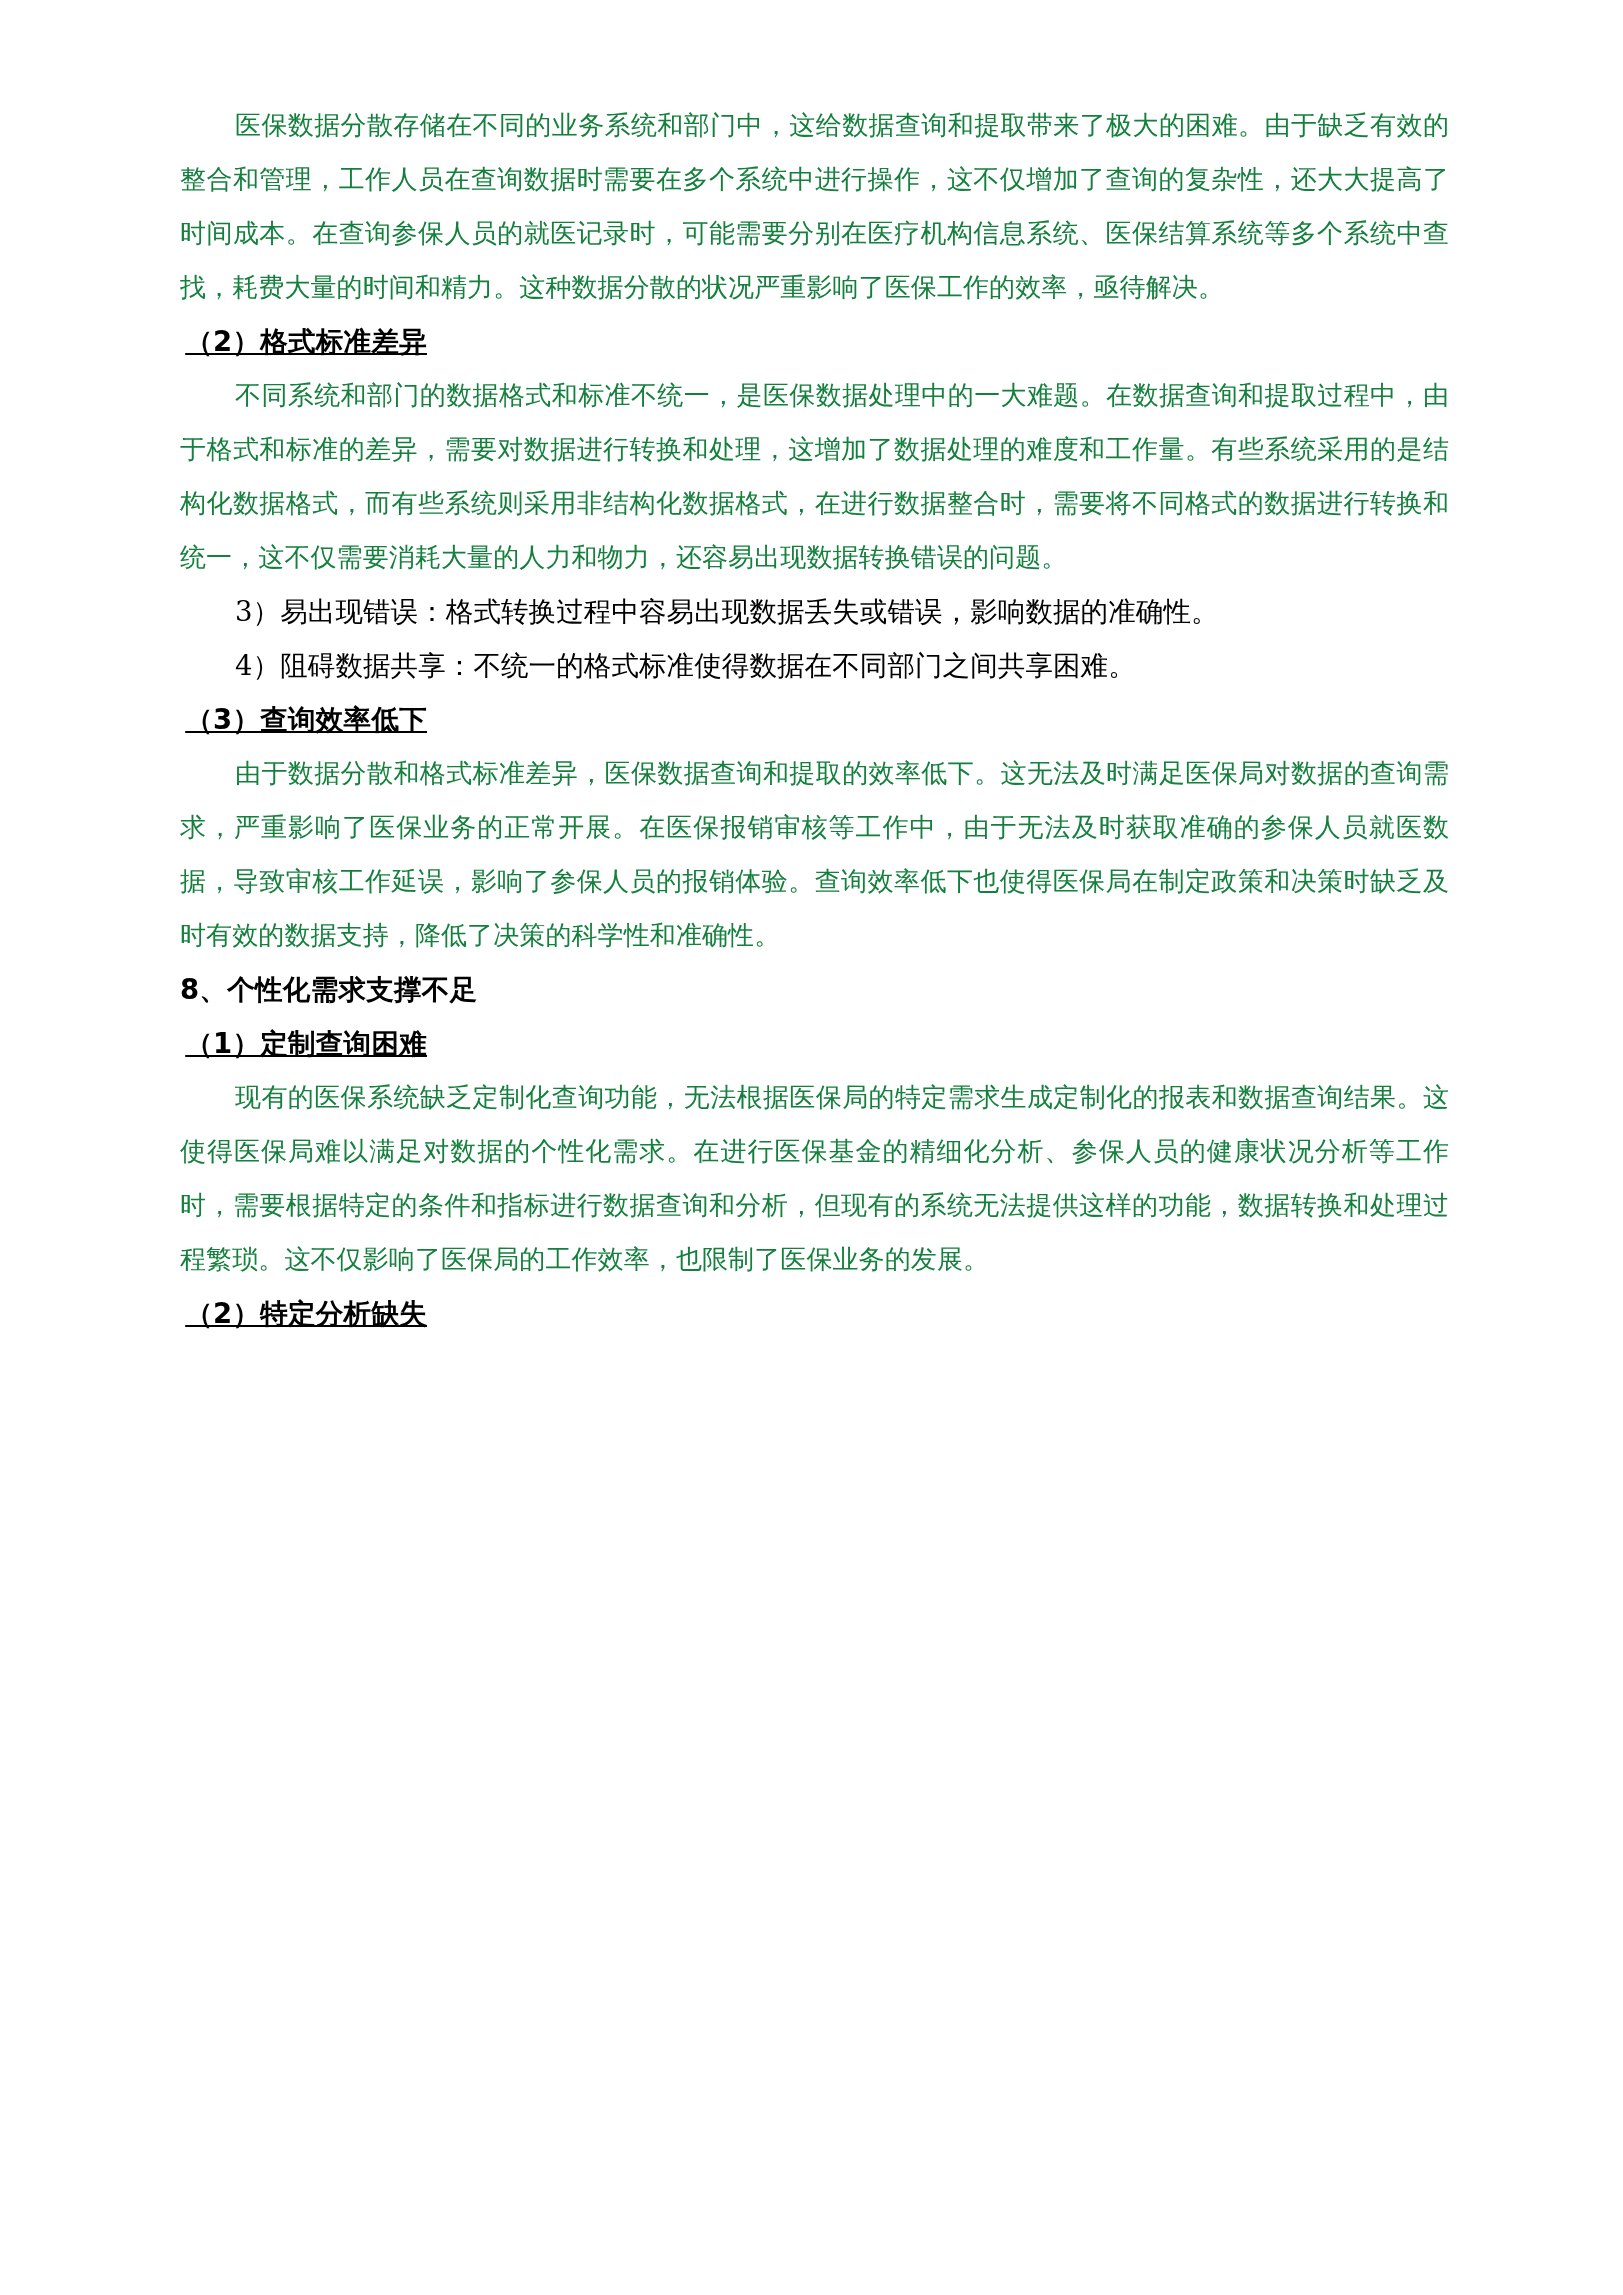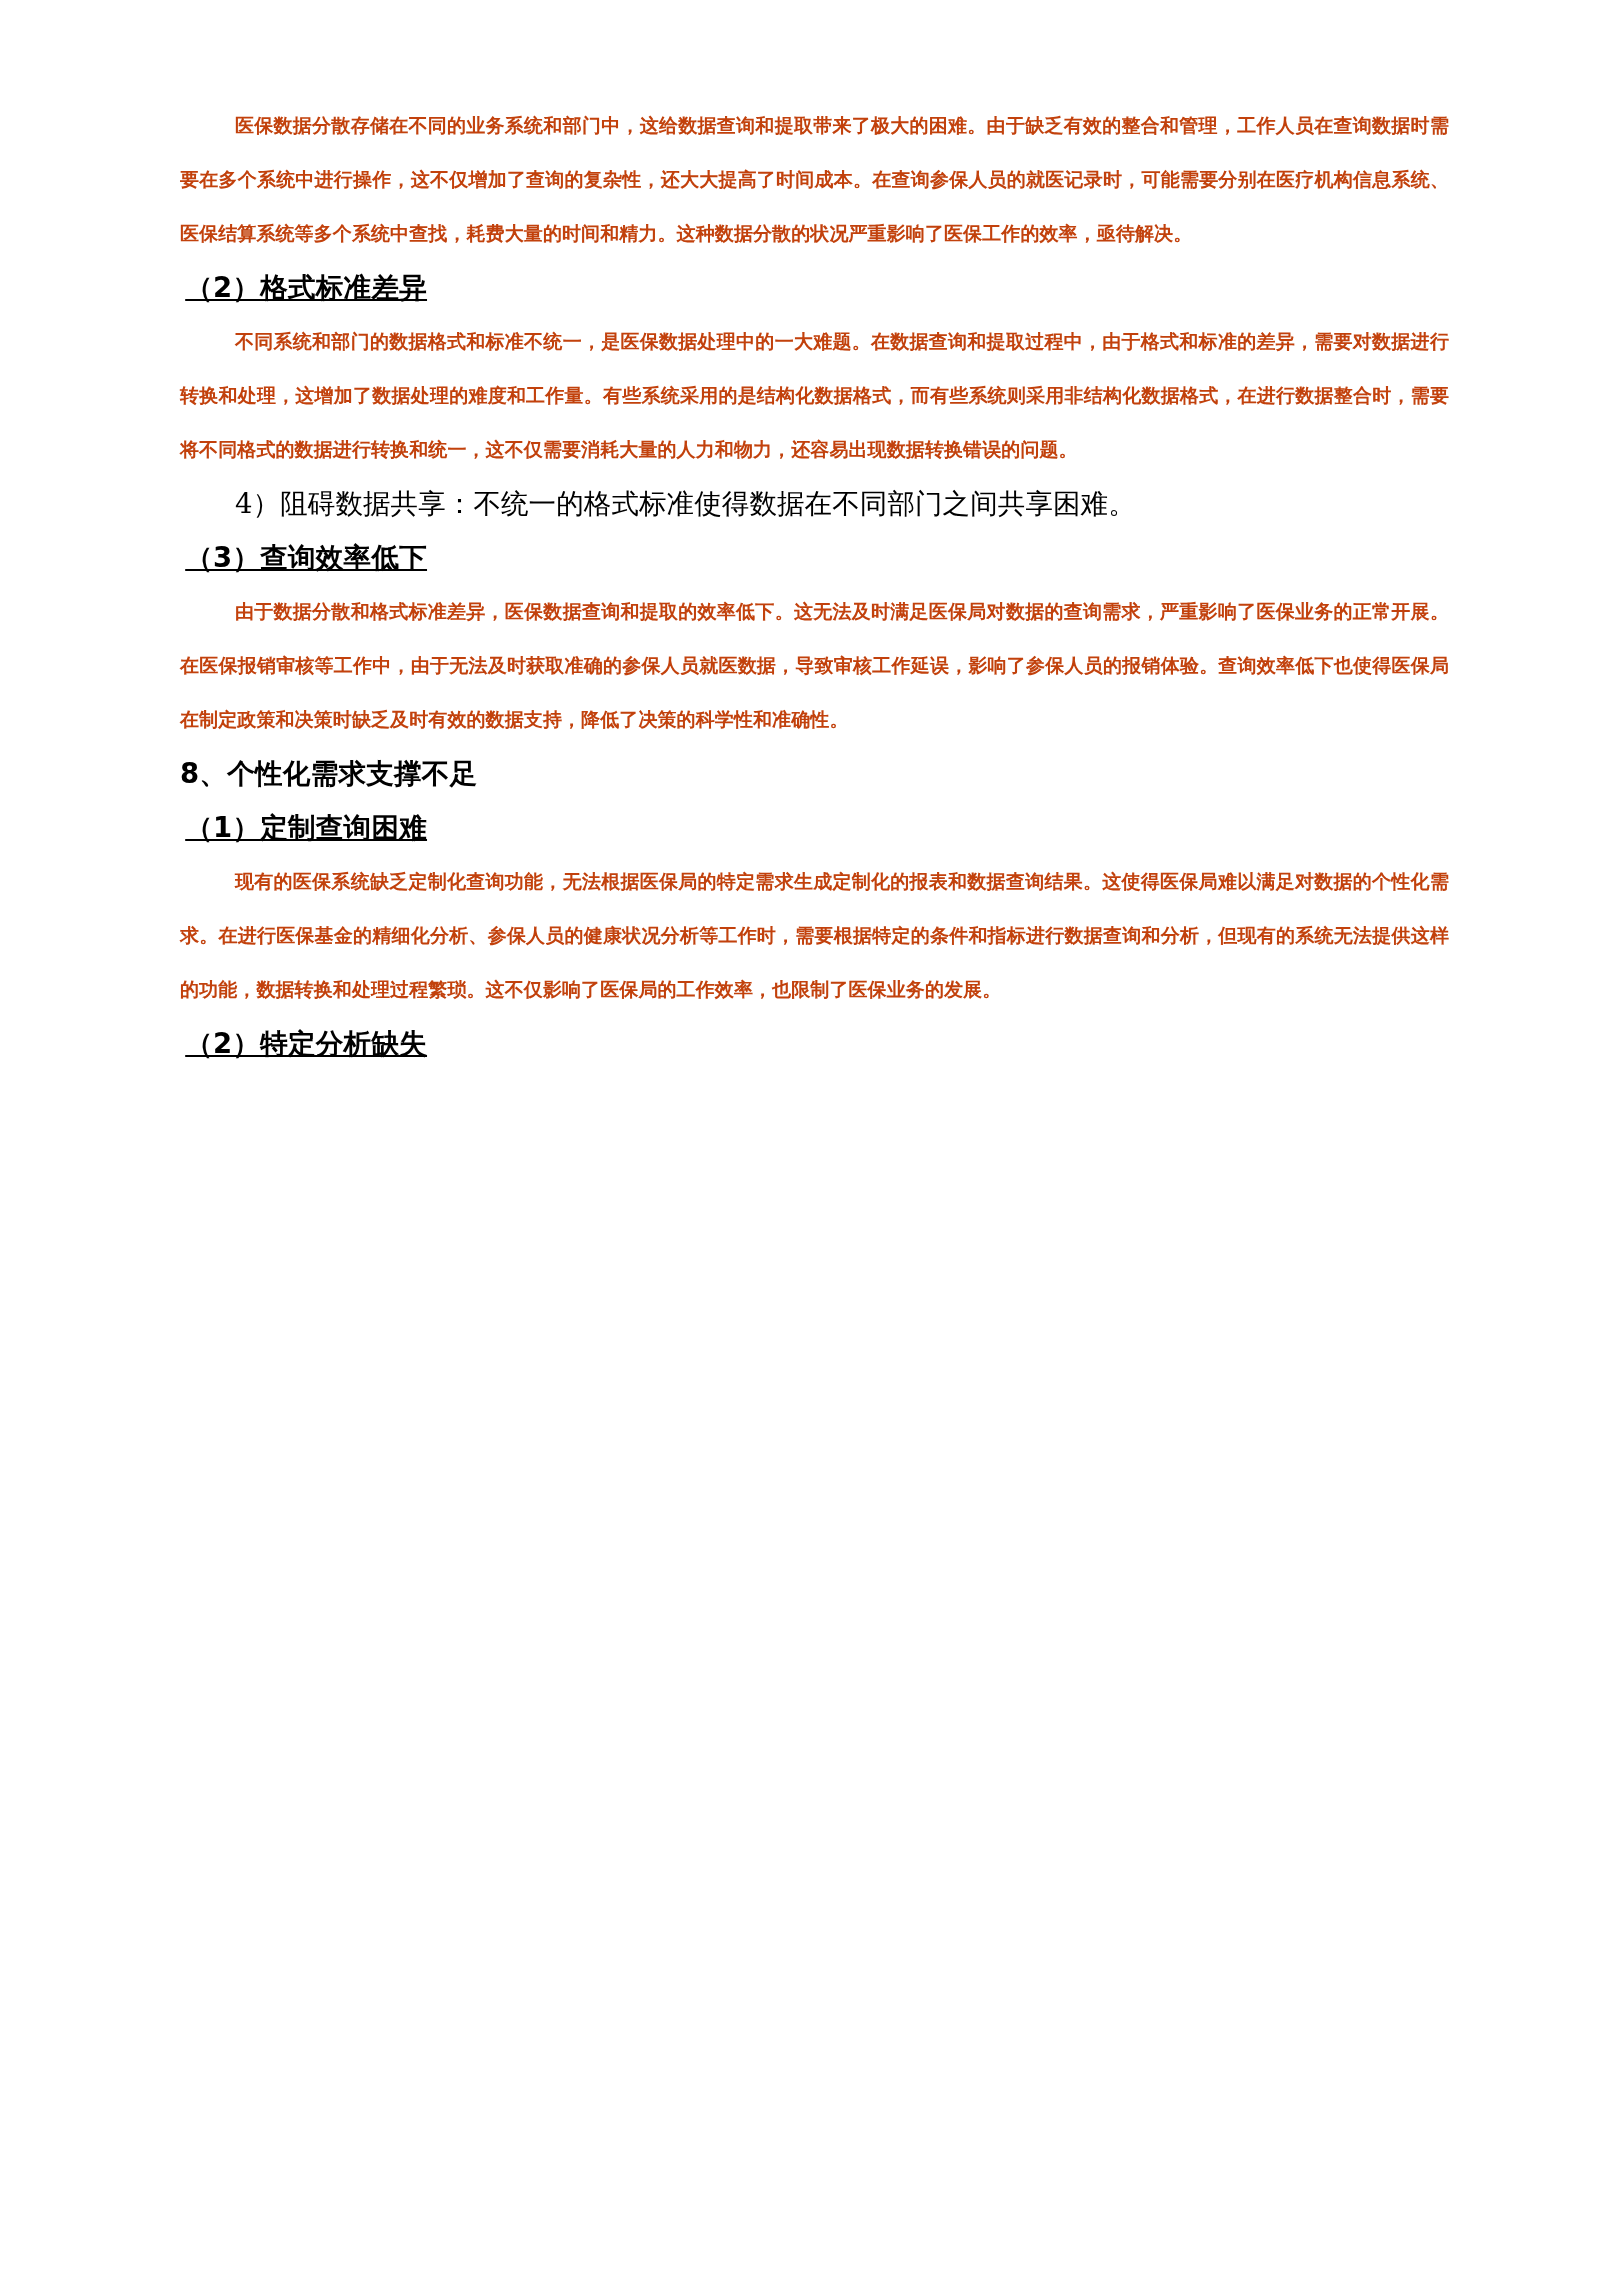--- a/index.html
+++ b/index.html
@@ -16,30 +16,29 @@
     padding: 98px 174px 98px 180px;
     overflow: hidden;
   }
   .doc-body {
     width: 1269px;
   }
 
   
   .para {
     font-family: "DejaVu Serif", "Liberation Serif", serif;
-    font-size: 19px;
+    font-size: 26px;
     line-height: 54px;
-    color: #c2410c;
+    color: #15803d;
     text-align: justify;
     text-justify: inter-character;
     text-indent: 55px;
     margin: 0 0 0 0;
     letter-spacing: 0.1px;
     word-break: break-all;
-    font-weight: bold;
   }
 
   
   .heading {
     font-family: "DejaVu Sans", "Liberation Sans", sans-serif;
     font-size: 27.5px;
     line-height: 54px;
     font-weight: bold;
     color: #000000;
     margin: 0;
@@ -75,20 +74,21 @@
   <div class="doc-body">
 
     <p class="para">医保数据分散存储在不同的业务系统和部门中，这给数据查询和提取带来了极大的困难。由于缺乏有效的整合和管理，工作人员在查询数据时需要在多个系统中进行操作，这不仅增加了查询的复杂性，还大大提高了时间成本。在查询参保人员的就医记录时，可能需要分别在医疗机构信息系统、医保结算系统等多个系统中查找，耗费大量的时间和精力。这种数据分散的状况严重影响了医保工作的效率，亟待解决。</p>
 
     <p class="heading indent1">（2）格式标准差异</p>
 
     <p class="para">不同系统和部门的数据格式和标准不统一，是医保数据处理中的一大难题。在数据查询和提取过程中，由于格式和标准的差异，需要对数据进行转换和处理，这增加了数据处理的难度和工作量。有些系统采用的是结构化数据格式，而有些系统则采用非结构化数据格式，在进行数据整合时，需要将不同格式的数据进行转换和统一，这不仅需要消耗大量的人力和物力，还容易出现数据转换错误的问题。</p>
 
 
 
+    <p class="listitem nowrapjust">3）易出现错误：格式转换过程中容易出现数据丢失或错误，影响数据的准确性。</p>
 
     <p class="listitem nowrapjust">4）阻碍数据共享：不统一的格式标准使得数据在不同部门之间共享困难。</p>
 
     <p class="heading indent1">（3）查询效率低下</p>
 
     <p class="para">由于数据分散和格式标准差异，医保数据查询和提取的效率低下。这无法及时满足医保局对数据的查询需求，严重影响了医保业务的正常开展。在医保报销审核等工作中，由于无法及时获取准确的参保人员就医数据，导致审核工作延误，影响了参保人员的报销体验。查询效率低下也使得医保局在制定政策和决策时缺乏及时有效的数据支持，降低了决策的科学性和准确性。</p>
 
     <p class="heading">8、个性化需求支撑不足</p>
 
     <p class="heading indent1">（1）定制查询困难</p>

